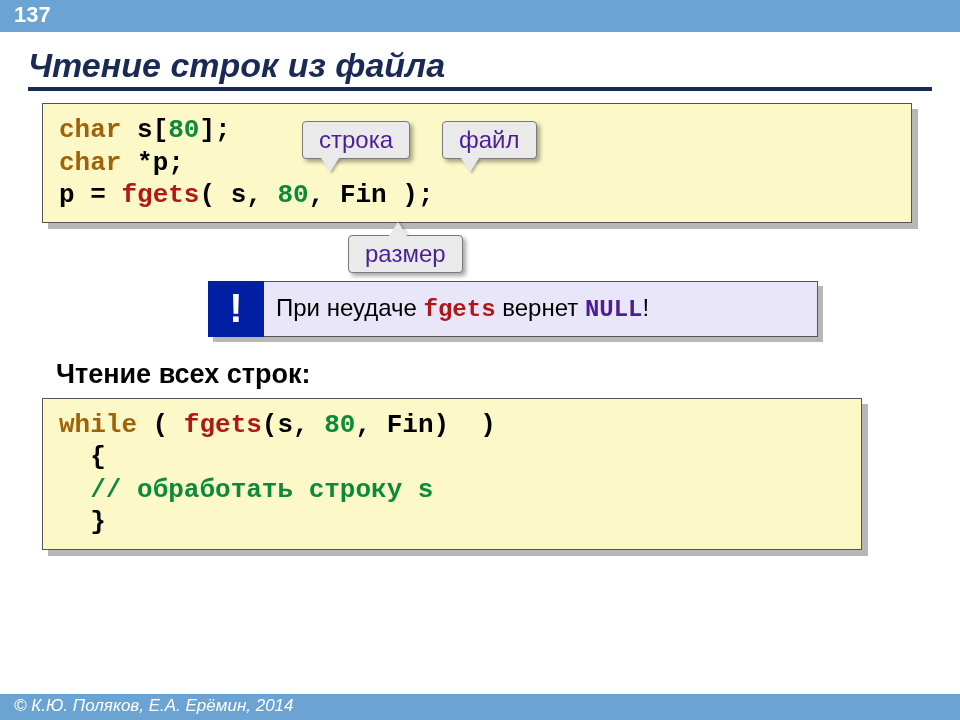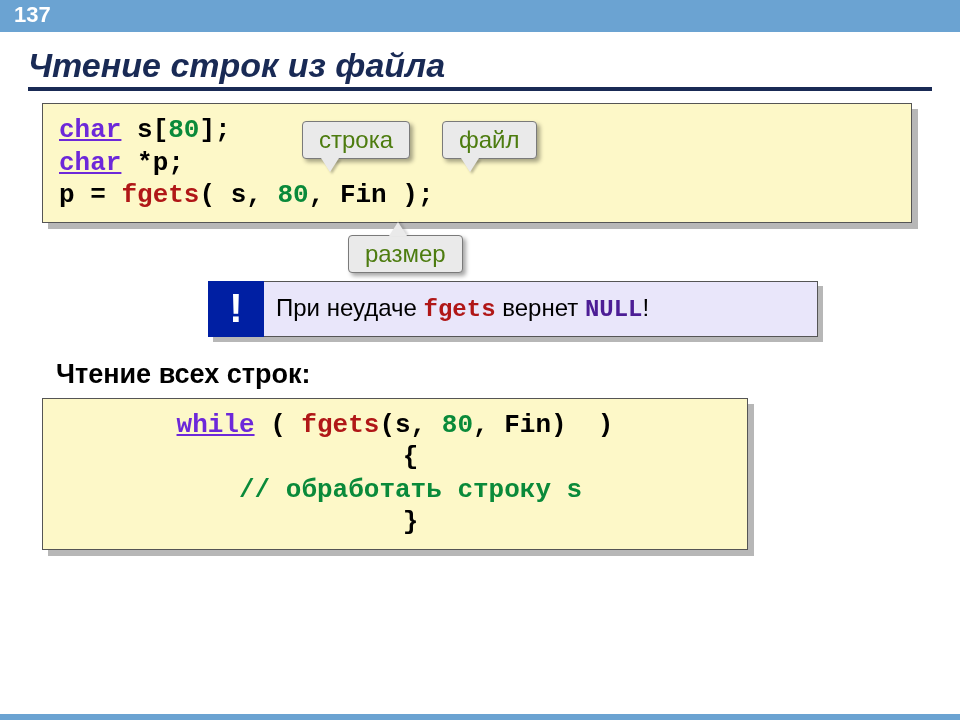--- a/index.html
+++ b/index.html
@@ -62,40 +62,40 @@
     position: relative;
     background: #fdf8c8;
     border: 1px solid #555;
     padding: 10px 16px 10px 16px;
     font-family: "Courier New", monospace;
     font-size: 26px;
     font-weight: bold;
     line-height: 1.25;
     white-space: pre;
   }
-  .kw   { color: #6d28d9; text-decoration: underline; }
+  .kw   { color: #a16207; }
   .num  { color: #0a8a3a; }
   .fn   { color: #b01717; }
   .cmt  { color: #0a8a3a; }
 
   .callout-layer {
     position: absolute;
     top: 0; left: 0; right: 0;
     pointer-events: none;
     z-index: 5;
   }
   .callout {
     position: absolute;
     background: #eaeaea;
     border: 1px solid #7a7a7a;
     border-radius: 4px;
     box-shadow: 3px 3px 4px rgba(0,0,0,0.35);
     padding: 4px 16px;
     font-size: 24px;
-    color: #4d7c0f;
+    color: #4c1d95;
   }
   .callout .tail {
     position: absolute;
     width: 0; height: 0;
   }
   .tail-down {
     bottom: -14px;
     border-left: 9px solid transparent;
     border-right: 9px solid transparent;
     border-top: 14px solid #eaeaea;
@@ -201,24 +201,25 @@
     <div class="notice">
       <div class="bang">!</div>
       <div class="ntext">
         <span>При неудаче </span><span class="mono func">fgets</span><span> вернет </span><span class="mono null">NULL</span><span>!</span>
       </div>
     </div>
   </div>
 
   <div class="subtitle">Чтение всех строк:</div>
 
-  <div class="codebox-wrap" style="width:706px;text-align:center;">
+  <div class="codebox-wrap" style="width:820px;">
     <div class="codebox-shadow"></div>
     <div class="codebox"><span class="kw">while</span><span> ( </span><span class="fn">fgets</span><span>(s, </span><span class="num">80</span><span>, Fin)  )</span>
 <span>  {</span>
 <span>  </span><span class="cmt">// обработать строку s</span>
 <span>  }</span></div>
   </div>
 
 </div>
 
 <div class="footer">
+  <span>© К.Ю. Поляков, Е.А. Ерёмин, 2014</span>
 </div>
 
 </body></html>

